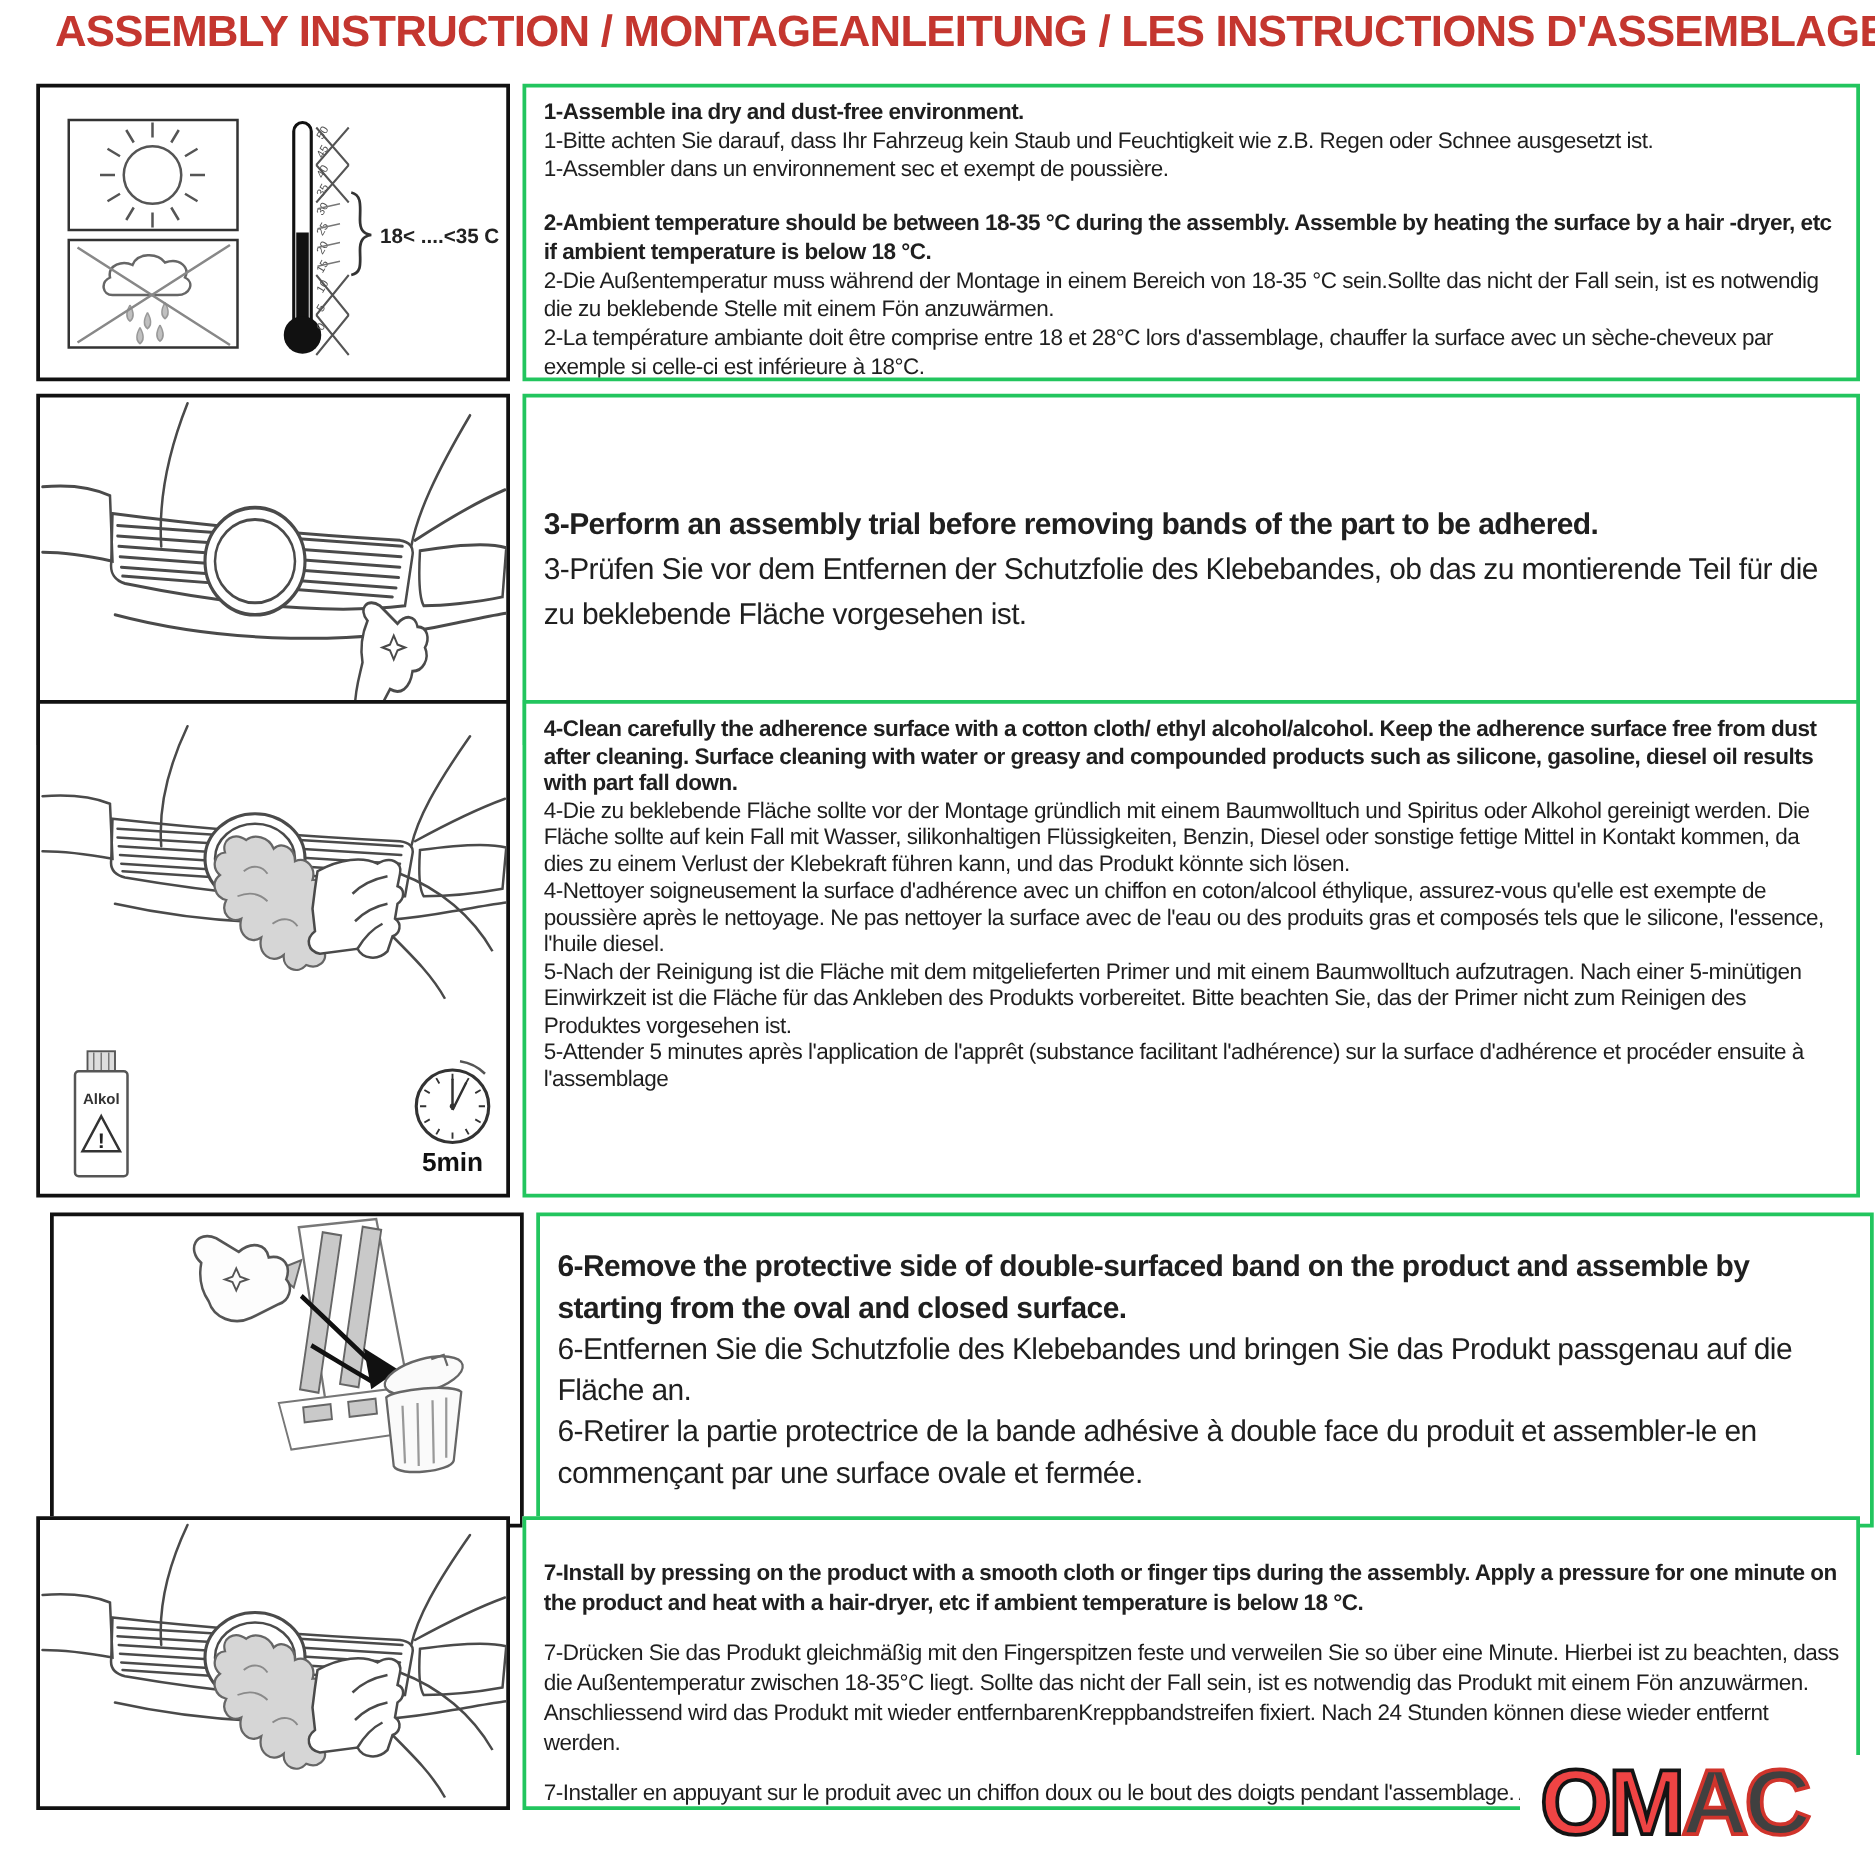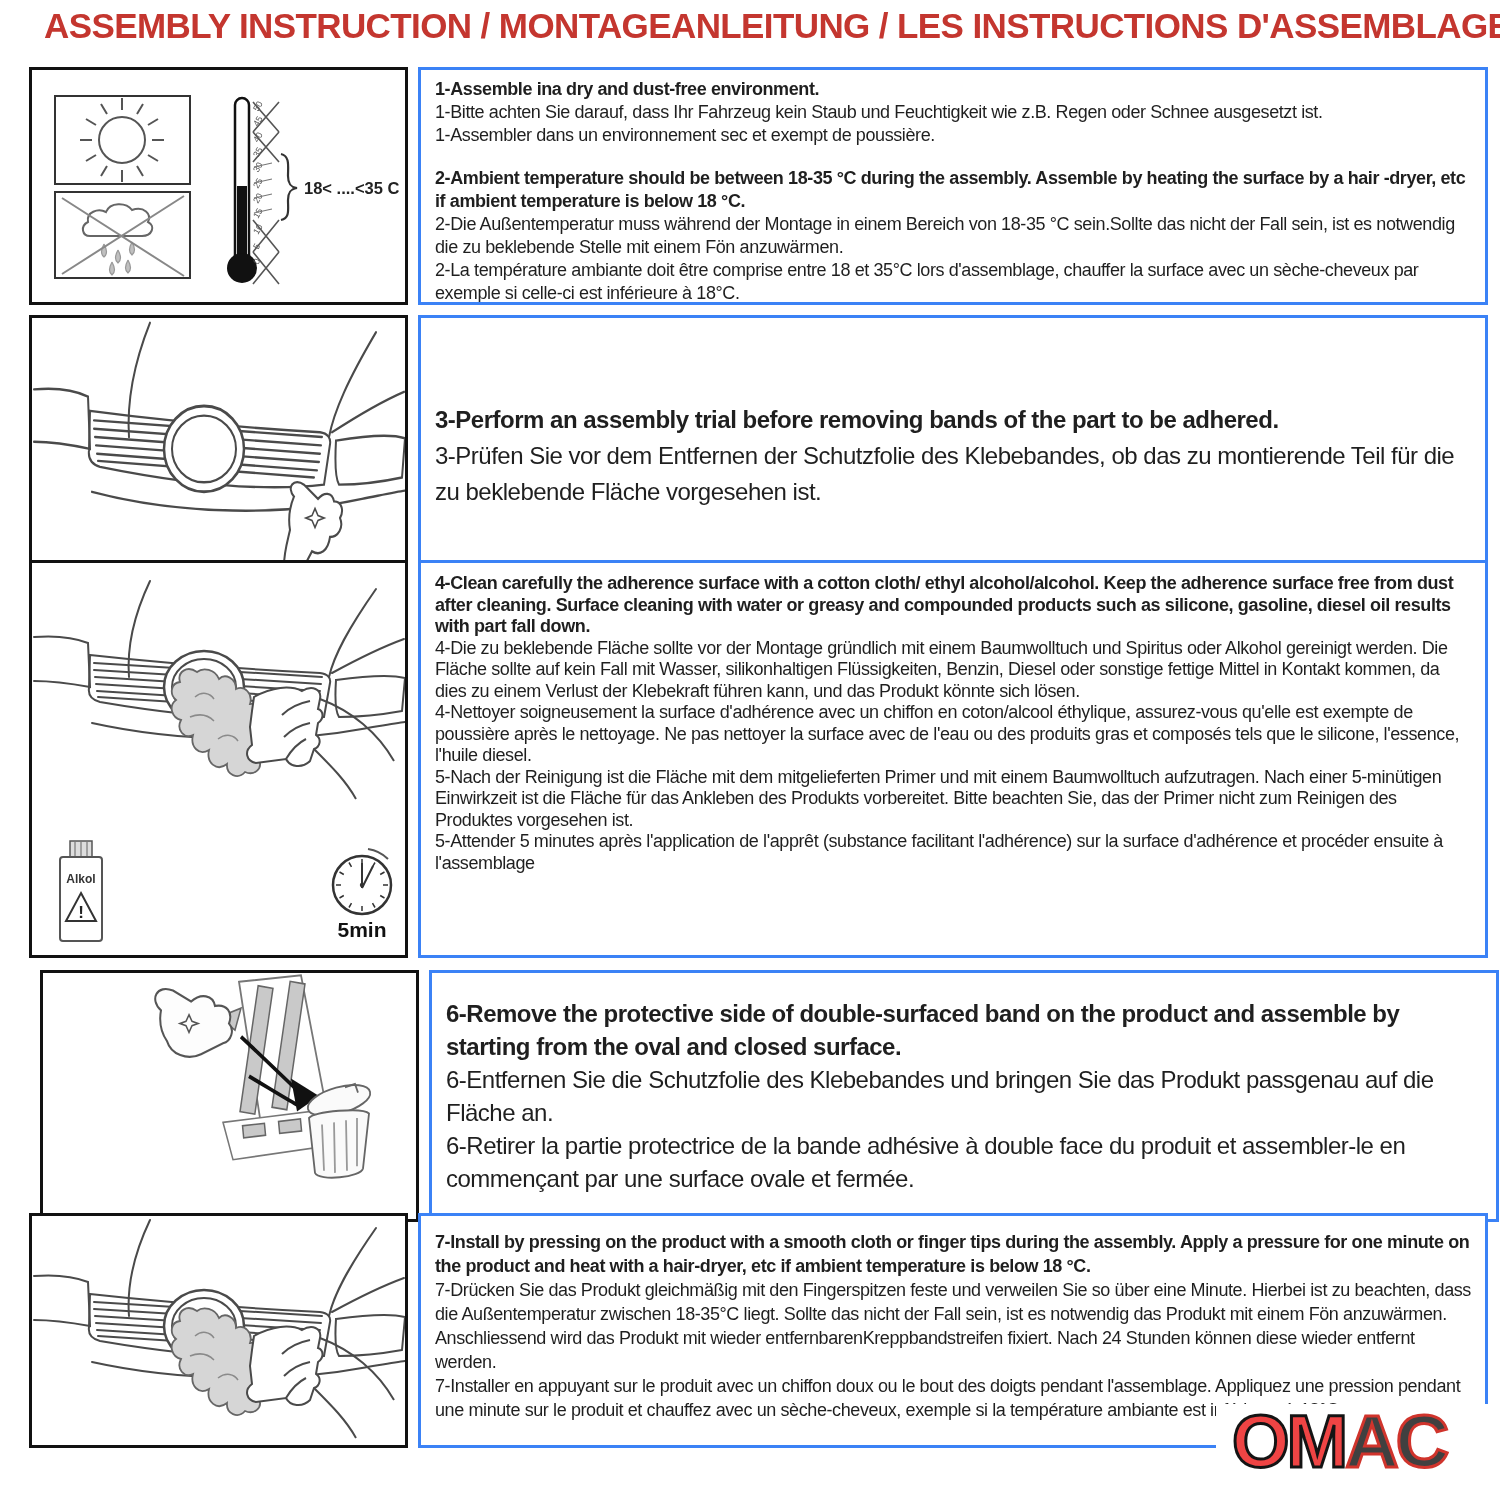--- a/index.html
+++ b/index.html
@@ -4,34 +4,34 @@
 <style>
   html,body{margin:0;padding:0;background:#fff;}
   .page{position:relative;width:1500px;height:1500px;background:#fff;
         font-family:"Liberation Sans",sans-serif;color:#1f1f1f;overflow:hidden;}
   .title{position:absolute;left:44px;top:6px;font-size:35px;font-weight:700;
          color:#c4362f;letter-spacing:-0.6px;white-space:nowrap;}
   .row{position:absolute;left:0;width:1500px;}
   .illus{position:absolute;left:29px;width:379px;height:100%;border:3px solid #111;
          background:#fff;box-sizing:border-box;}
   .illus svg{display:block;width:100%;height:100%;}
-  .tbox{position:absolute;left:418px;width:1070px;height:100%;border:3px solid #3b82f6;
+  .tbox{position:absolute;left:418px;width:1070px;height:100%;border:3px solid #22c55e;
         background:#fff;padding:8px 14px;box-sizing:border-box;overflow:hidden;}
   .tbox p{margin:0;}
   .b{font-weight:700;}
   .t-small p{font-size:18px;line-height:23px;letter-spacing:-0.4px;}
   .t-small .gap{margin-top:20px;}
   .t-dense{padding-top:10px;}
   .t-dense p{font-size:18px;line-height:21.5px;letter-spacing:-0.4px;}
   .t-dense .gap{margin-top:22px;}
   .t-mid{display:flex;flex-direction:column;justify-content:center;}
   .t-mid p{font-size:24px;line-height:36px;letter-spacing:-0.5px;}
   .t-mid4 p{line-height:33px;}
   .t-last{padding-top:14px;}
-  .t-last p{line-height:24px;}
+  .t-last p{line-height:24px;margin-top:16px;}
   .logo{position:absolute;left:1216px;top:1404px;right:6px;height:76px;background:#fff;
         padding-left:16px;z-index:5;display:flex;align-items:center;
         font-weight:700;font-size:74px;letter-spacing:-3px;line-height:70px;}
   .lg-black{color:#ef4444;-webkit-text-stroke:3px #141414;}
   .lg-red{color:#404040;-webkit-text-stroke:3px #d0342c;}
   text{font-family:"Liberation Sans",sans-serif;}
 </style>
 </head>
 <body>
 
@@ -114,21 +114,21 @@
           <text x="272" y="124" font-size="16.5" font-weight="600" fill="#222">18&lt; ....&lt;35 C</text>
         </g>
       </svg>
     </div>
     <div class="tbox t-small">
       <p class="b">1-Assemble ina dry and dust-free environment.</p>
       <p>1-Bitte achten Sie darauf, dass Ihr Fahrzeug kein Staub und Feuchtigkeit wie z.B. Regen oder Schnee ausgesetzt ist.</p>
       <p>1-Assembler dans un environnement sec et exempt de poussière.</p>
       <p class="b gap">2-Ambient temperature should be between 18-35 °C  during the assembly. Assemble by heating the surface by a hair -dryer, etc if ambient temperature is below 18 °C.</p>
       <p>2-Die Außentemperatur muss während der Montage in einem Bereich von 18-35 °C  sein.Sollte das nicht der Fall sein, ist es notwendig die zu beklebende Stelle mit einem Fön anzuwärmen.</p>
-      <p>2-La température ambiante doit être comprise entre 18 et 35°C lors d'assemblage, chauffer la surface avec un sèche-cheveux par exemple si celle-ci est inférieure à 18°C.</p>
+      <p>2-La température ambiante doit être comprise entre 18 et 28°C lors d'assemblage, chauffer la surface avec un sèche-cheveux par exemple si celle-ci est inférieure à 18°C.</p>
     </div>
   </section>
 
   <section class="row" style="top:315px;height:281px;">
     <div class="illus">
       <svg viewBox="0 0 373 231" preserveAspectRatio="none">
         <use href="#car-grille"></use>
         <g stroke="#4a4a4a" stroke-width="2" fill="#fff">
           <path d="M262,150 C254,142 262,134 272,140 L286,152 C292,146 300,146 302,154 C310,154 312,162 308,168 C312,176 306,184 298,184 C296,196 288,200 280,196 L270,212 C264,222 252,218 252,208 C252,196 256,186 258,178 C256,168 258,158 262,150 Z"></path>
           <path d="M283,160 l3,6 6,2 -6,2 -3,6 -3,-6 -6,-2 6,-2 Z" fill="none" stroke-width="1.5"></path>

